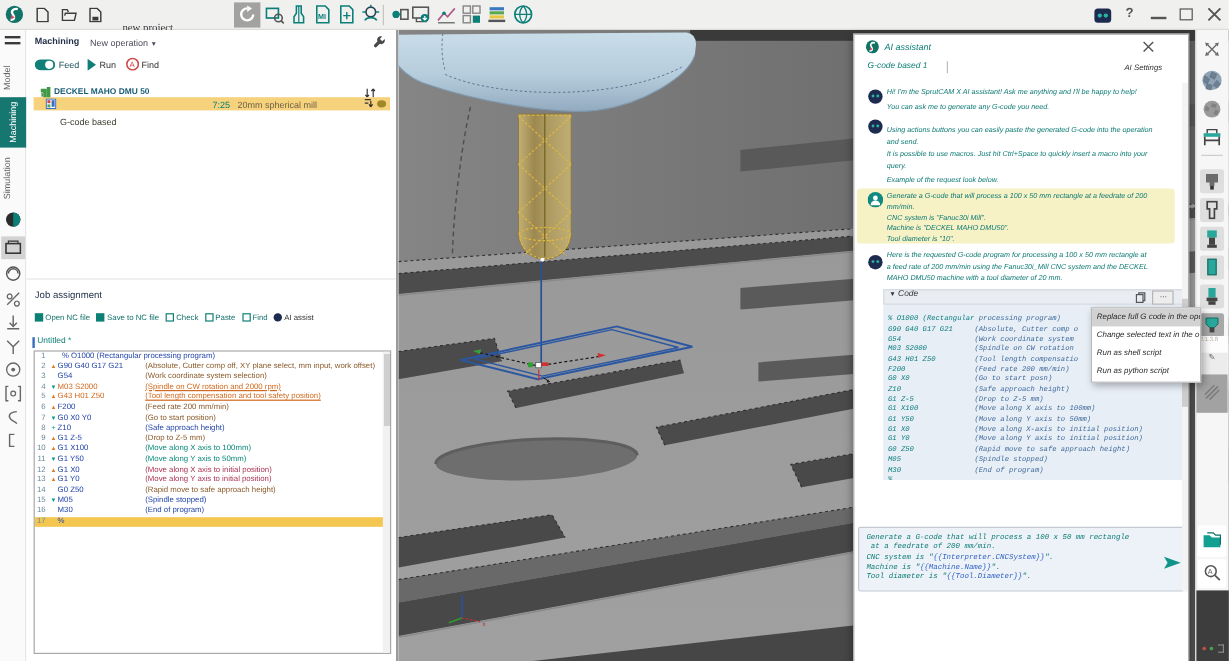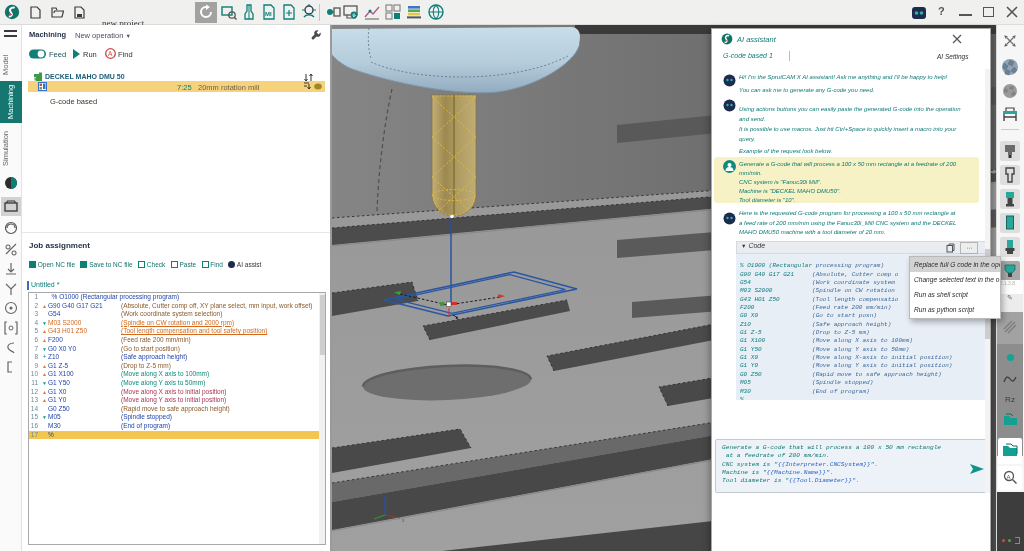--- a/index.html
+++ b/index.html
@@ -200,31 +200,31 @@
     </svg>
     <div class="abs" style="left:6px;top:56px;width:297px;height:11px;background:#f6d27d;"></div>
     <svg class="abs" style="left:16px;top:57px;" width="9" height="9" viewBox="0 0 9 9">
       <rect x="0.5" y="0.5" width="8" height="8" fill="#fff" stroke="#3a6ec0"></rect>
       <rect x="1.5" y="1.5" width="2.5" height="2.5" fill="#d04545"></rect>
         <rect x="1.5" y="5" width="2.5" height="2.5" fill="#58a84e"></rect>
       <rect x="5" y="1.5" width="2.5" height="5.5" fill="#3a6ec0"></rect>
     </svg>
     <div class="abs" style="left:28px;top:72px;font-size:7.5px;color:#3a3a2c;">G-code based</div>
     <div class="abs" style="left:155px;top:57.5px;font-size:7.5px;color:#0d8076;">7:25</div>
-    <div class="abs" style="left:176px;top:57.5px;font-size:7.5px;color:#6d6247;">20mm rotation mill</div>
+    <div class="abs" style="left:176px;top:57.5px;font-size:7.5px;color:#6d6247;">20mm spherical mill</div>
     <svg class="abs" style="left:281px;top:57px;" width="9" height="9" viewBox="0 0 9 9">
       <path d="M1 1 h5 M1 4 h3 M6 2 v5 M6 7 l-1.5 -2 M6 7 l1.5 -2" stroke="#333" stroke-width="1" fill="none"></path>
     </svg>
     <ellipse class="abs"></ellipse>
     <svg class="abs" style="left:292px;top:58px;" width="8" height="7" viewBox="0 0 8 7">
         <ellipse cx="4" cy="3.5" rx="3.8" ry="3" fill="#a08828"></ellipse>
       </svg>
 
     <div class="abs" style="left:0;top:207px;width:308px;height:1px;background:#e6e6e6;"></div>
-    <div class="abs" style="left:7px;top:216px;font-size:8px;font-weight:bold;color:#24324a;">Job assignment</div>
+    <div class="abs" style="left:7px;top:216px;font-size:8px;font-weight:normal;color:#24324a;">Job assignment</div>
 
     <div class="abs" id="edtools" style="left:7px;top:236px;height:10px;font-size:6.5px;color:#11706a;white-space:nowrap;">
       <span class="ticon" style="background:#0d8076;"></span> Open NC file&nbsp;&nbsp;
       <span class="ticon" style="background:#0d8076;"></span> Save to NC file&nbsp;&nbsp;
       <span class="ticon2"></span> Check&nbsp;&nbsp;
       <span class="ticon2"></span> Paste&nbsp;&nbsp;
       <span class="ticon2"></span> Find&nbsp;&nbsp;
       <span class="ticon" style="background:#1d2b4f;border-radius:50%;"></span> <span style="color:#333;">AI assist</span>
     </div>
 
@@ -524,31 +524,20 @@
         <path d="M2 2 h10 v5 l-3 3 h-4 l-3 -3 z" fill="#28a79a" stroke="#14695f" stroke-width="0.8"></path>
         <rect x="5" y="10" width="4" height="4" fill="#444"></rect>
       </svg>
     <div class="abs" style="left:0px;top:255px;width:26px;height:14px;background:#fdfdfd;font-size:5px;color:#b06030;overflow:hidden;white-space:nowrap;"><span style="color:#b8b0a0;">12.1.3.8</span></div>
     <div class="abs" style="left:0px;top:269px;width:26px;height:18px;background:#ececec;font-size:7px;color:#666;text-align:center;">✎</div>
     <div class="abs" style="left:0px;top:287px;width:26px;height:32px;background:#a2a2a2;">
       <svg style="margin:8px auto 0;display:block;" width="14" height="14" viewBox="0 0 14 14">
           <path d="M2 12 L12 2 M5 13 L13 5 M1 9 L9 1" stroke="#7c7c7c" stroke-width="1.3"></path>
         </svg>
     </div>
-    <div class="abs" style="left:0px;top:319px;width:26px;height:112px;background:#8d8d8d;">
-      <div style="width:7px;height:7px;border-radius:50%;background:#11a396;margin:10px auto 0;"></div>
-      <svg style="margin:12px auto 0;display:block;" width="14" height="12" viewBox="0 0 14 12">
-          <path d="M1 9 C3 3 5 3 7 6 C9 9 11 9 13 4" stroke="#3f3f3f" stroke-width="1.3" fill="none"></path>
-        </svg>
-      <div style="margin-top:10px;text-align:center;font-size:8px;color:#3c3c3c;">Rz</div>
-      <svg style="margin:9px auto 0;display:block;" width="15" height="13" viewBox="0 0 15 13">
-          <path d="M1 3 h5 l2 2 h6 v7 h-13 z" fill="#13a093"></path>
-          <path d="M3 1 h5 l2 2" stroke="#0c6f66" fill="none"></path>
-        </svg>
-    </div>
     <div class="abs" style="left:1px;top:413px;width:24px;height:26px;background:#fff;border-radius:2px;">
       <svg style="margin:5px auto 0;display:block;" width="16" height="14" viewBox="0 0 16 14">
           <path d="M1 3 h5 l2 2 h7 v8 h-14 z" fill="#13a093"></path>
           <path d="M4 1 h5 l2 2 h4 v8" stroke="#0c6f66" fill="none"></path>
         </svg>
     </div>
     <div class="abs" style="left:1px;top:441px;width:24px;height:24px;background:#fff;border-radius:2px;">
       <svg style="margin:4px auto 0;display:block;" width="15" height="15" viewBox="0 0 15 15">
           <circle cx="6" cy="6" r="4.5" fill="none" stroke="#555" stroke-width="1.3"></circle>
           <path d="M9.5 9.5 L13.5 13.5" stroke="#555" stroke-width="1.5"></path>

